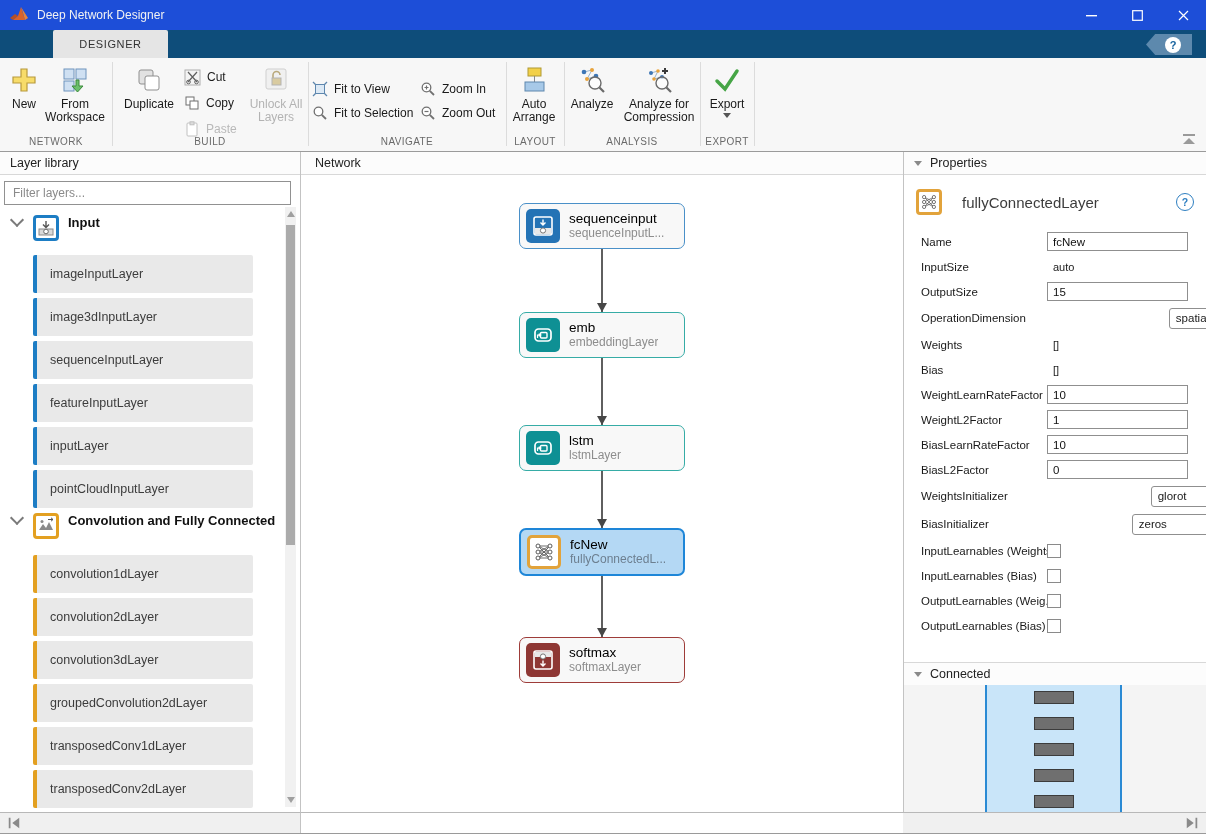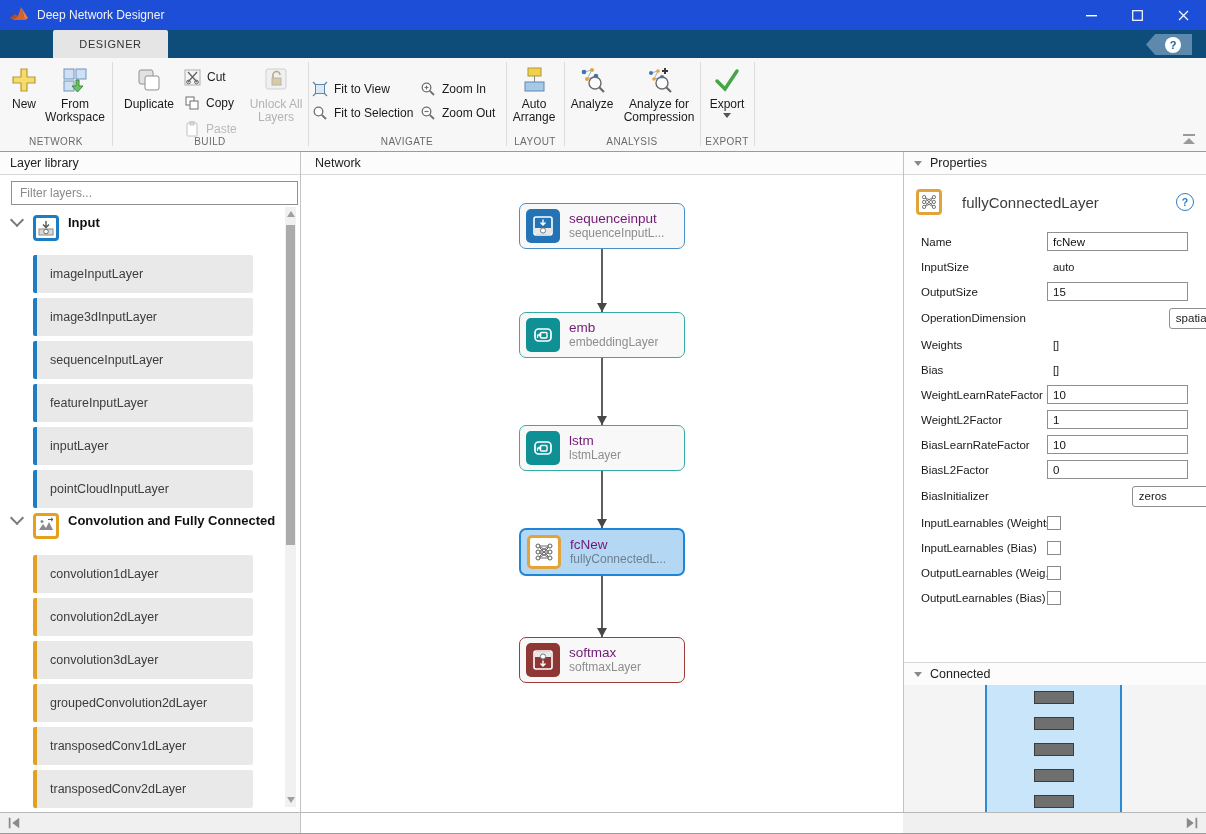--- a/index.html
+++ b/index.html
@@ -38,21 +38,21 @@
   .collapse-ribbon .tri{width:0;height:0;border-left:6px solid transparent;border-right:6px solid transparent;
        border-bottom:6px solid #9a9a9a;margin:2px auto 0;}
   
   .panel-header{height:22px;border-bottom:1px solid #d8d8d8;background:#fcfcfc;display:flex;
                 align-items:center;font-size:12.5px;color:#222;}
   .tri-down{width:0;height:0;border-left:4px solid transparent;border-right:4px solid transparent;
             border-top:5px solid #8a8a8a;}
   
   .left-panel{position:absolute;left:0;top:152px;width:301px;height:660px;background:#fff;
               border-right:1px solid #c3c3c3;box-sizing:border-box;overflow:hidden;}
-  .lp-filter{position:absolute;left:11px;top:29px;width:287px;height:24px;border:1px solid #919191;
+  .lp-filter{position:absolute;left:4px;top:29px;width:287px;height:24px;border:1px solid #919191;
              box-sizing:border-box;font:12px "Liberation Sans",sans-serif;padding:0 8px;color:#333;}
   .lp-filter::placeholder{color:#8a8a8a;}
   .lp-section{position:absolute;left:0;width:100%;height:32px;display:flex;align-items:flex-start;}
   .chev{width:8px;height:8px;border-left:2px solid #7a7a7a;border-bottom:2px solid #7a7a7a;
         transform:rotate(-45deg);margin-left:12px;flex:none;}
   .sec-icon{width:26px;height:26px;border-radius:4px;background:#fff;box-sizing:border-box;
             margin-left:11px;flex:none;display:flex;align-items:center;justify-content:center;}
   .sec-icon.blue{border:3px solid #1d7dc4;}
   .sec-icon.yellow{border:3px solid #e3a021;}
   .sec-label{font-size:13px;font-weight:bold;color:#111;margin-left:9px;}
@@ -71,21 +71,21 @@
   .canvas{position:absolute;left:301px;top:152px;width:602px;height:660px;background:#fff;}
   .canvas .panel-header{padding-left:14px;}
   .node{position:absolute;left:218px;width:166px;height:46px;border-radius:7px;background:#f8f8f8;
         border:1.5px solid #999;display:flex;align-items:center;padding-left:6px;box-sizing:border-box;}
   .node.blue{border-color:#4a90c8;}
   .node.teal{border-color:#36aca6;}
   .node.red{border-color:#9e3c39;}
   .node.selected{background:#b4d8f4;border:2px solid #1e86d8;height:48px;}
   .nicon{width:34px;height:34px;border-radius:5px;flex:none;display:flex;align-items:center;justify-content:center;box-sizing:border-box;}
   .ntext{margin-left:9px;line-height:15px;overflow:hidden;white-space:nowrap;}
-  .nname{font-size:13.5px;color:#701a75;}
+  .nname{font-size:13.5px;color:#000000;}
   .ntype{font-size:12px;color:#8d8d8d;}
   .node.selected .ntype{color:#6d7f90;}
   .edge{position:absolute;left:300px;width:2px;background:#5f5f5f;}
   .edge::after{content:'';position:absolute;bottom:0;left:50%;transform:translateX(-50%);
        width:0;height:0;border-left:5px solid transparent;border-right:5px solid transparent;
        border-top:9px solid #474747;}
   
   .right-panel{position:absolute;left:903px;top:152px;width:303px;height:660px;background:#fff;
                border-left:1px solid #c3c3c3;box-sizing:border-box;overflow:hidden;}
   .rp-header{padding-left:10px;gap:8px;text-align:center;}
@@ -521,20 +521,27 @@
       </div>
       <div class="prow">
         <span class="plabel">BiasLearnRateFactor</span>
         <input class="pinput pctrl" value="10" style="">
       </div>
       <div class="prow">
         <span class="plabel">BiasL2Factor</span>
         <input class="pinput pctrl" value="0" style="">
       </div>
       <div class="prow tall">
+        <span class="plabel">WeightsInitializer</span>
+        <div class="pdrop pctrl">
+          <span>glorot</span>
+
+        </div>
+      </div>
+      <div class="prow tall">
         <span class="plabel">BiasInitializer</span>
         <div class="pdrop pctrl">
           <span>zeros</span>
 
         </div>
       </div>
       <div class="prow">
         <span class="plabel">InputLearnables (Weights)</span>
         <span class="pcheck pctrl"></span>
       </div>

